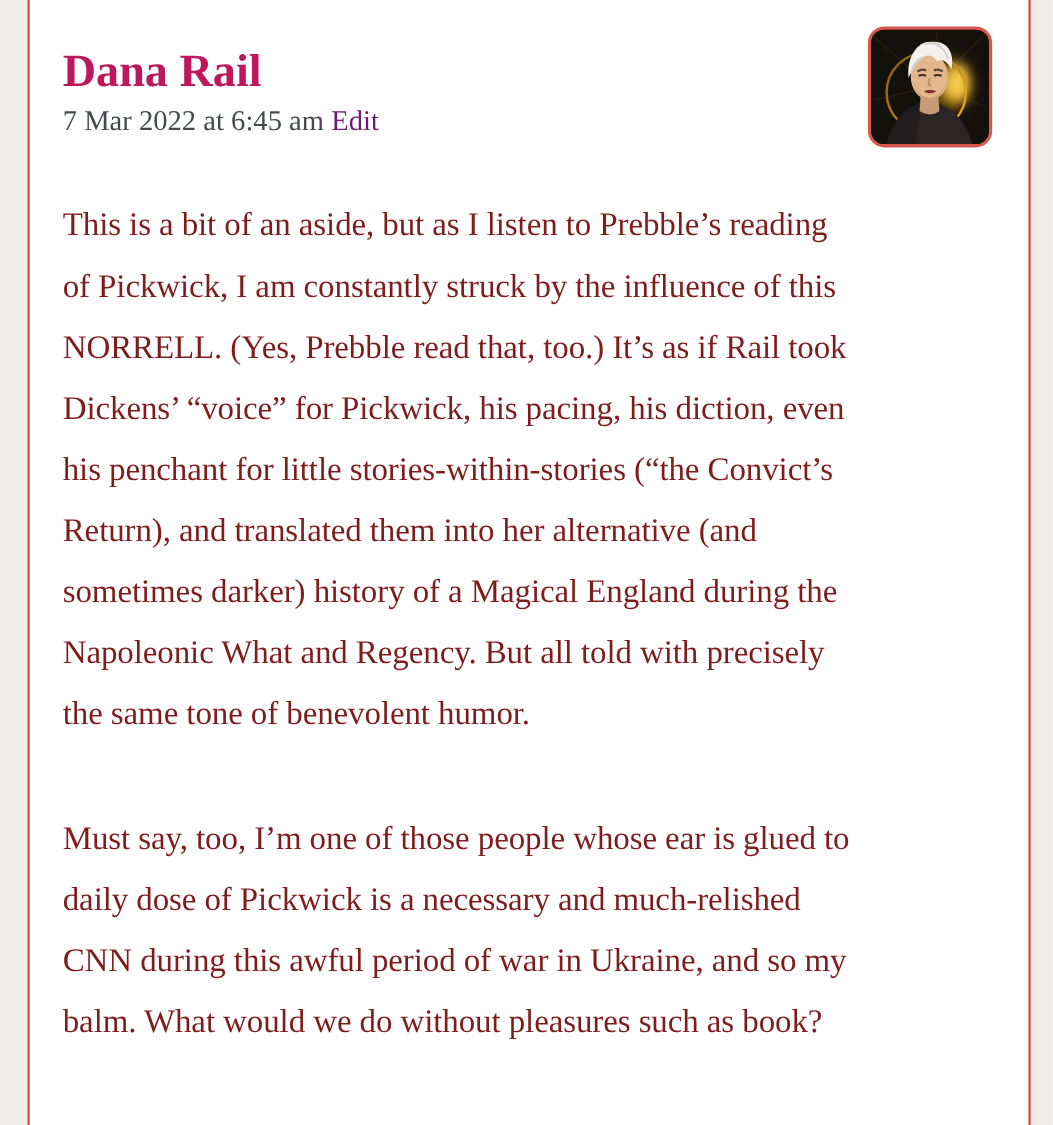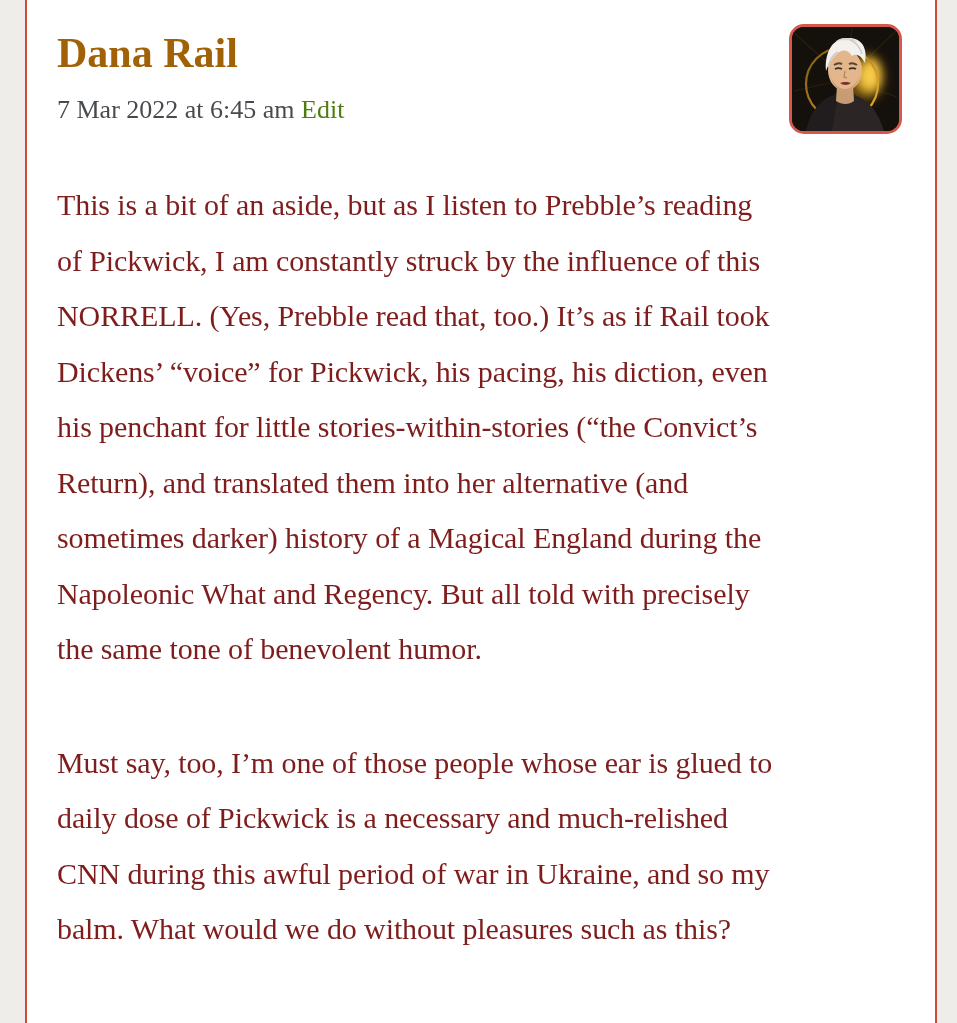--- a/index.html
+++ b/index.html
@@ -21,40 +21,40 @@
     width: 912px;
     height: 1023px;
     box-sizing: border-box;
     background: #ffffff;
     border-left: 2px solid #cb4a40;
     border-right: 2px solid #cb4a40;
   }
   .author-name {
     position: absolute;
     left: 30px;
-    top: 30px;
+    top: 42px;
     font-size: 42px;
     line-height: 46px;
     font-weight: bold;
-    color: #a16207;
+    color: #be185d;
     white-space: nowrap;
     text-decoration: none;
     cursor: pointer;
   }
   .post-meta {
     position: absolute;
     left: 30px;
     top: 94px;
     font-size: 26px;
     line-height: 32px;
     color: #474b4f;
     white-space: nowrap;
   }
   .edit-link {
-    color: #4d7c0f;
+    color: #701a75;
     text-decoration: none;
     cursor: pointer;
   }
   .avatar-frame {
     position: absolute;
     left: 762px;
     top: 24px;
     width: 113px;
     height: 110px;
     box-sizing: border-box;
@@ -164,17 +164,17 @@
       <div class="line">his penchant for little stories-within-stories (“the Convict’s</div>
       <div class="line">Return), and translated them into her alternative (and</div>
       <div class="line">sometimes darker) history of a Magical England during the</div>
       <div class="line">Napoleonic What and Regency. But all told with precisely</div>
       <div class="line">the same tone of benevolent humor.</div>
     </div>
     <div class="para">
       <div class="line">Must say, too, I’m one of those people whose ear is glued to</div>
       <div class="line">daily dose of Pickwick is a necessary and much-relished</div>
       <div class="line">CNN during this awful period of war in Ukraine, and so my</div>
-      <div class="line">balm. What would we do without pleasures such as this?</div>
+      <div class="line">balm. What would we do without pleasures such as book?</div>
     </div>
   </div>
 
 </div>
 
 </body></html>

